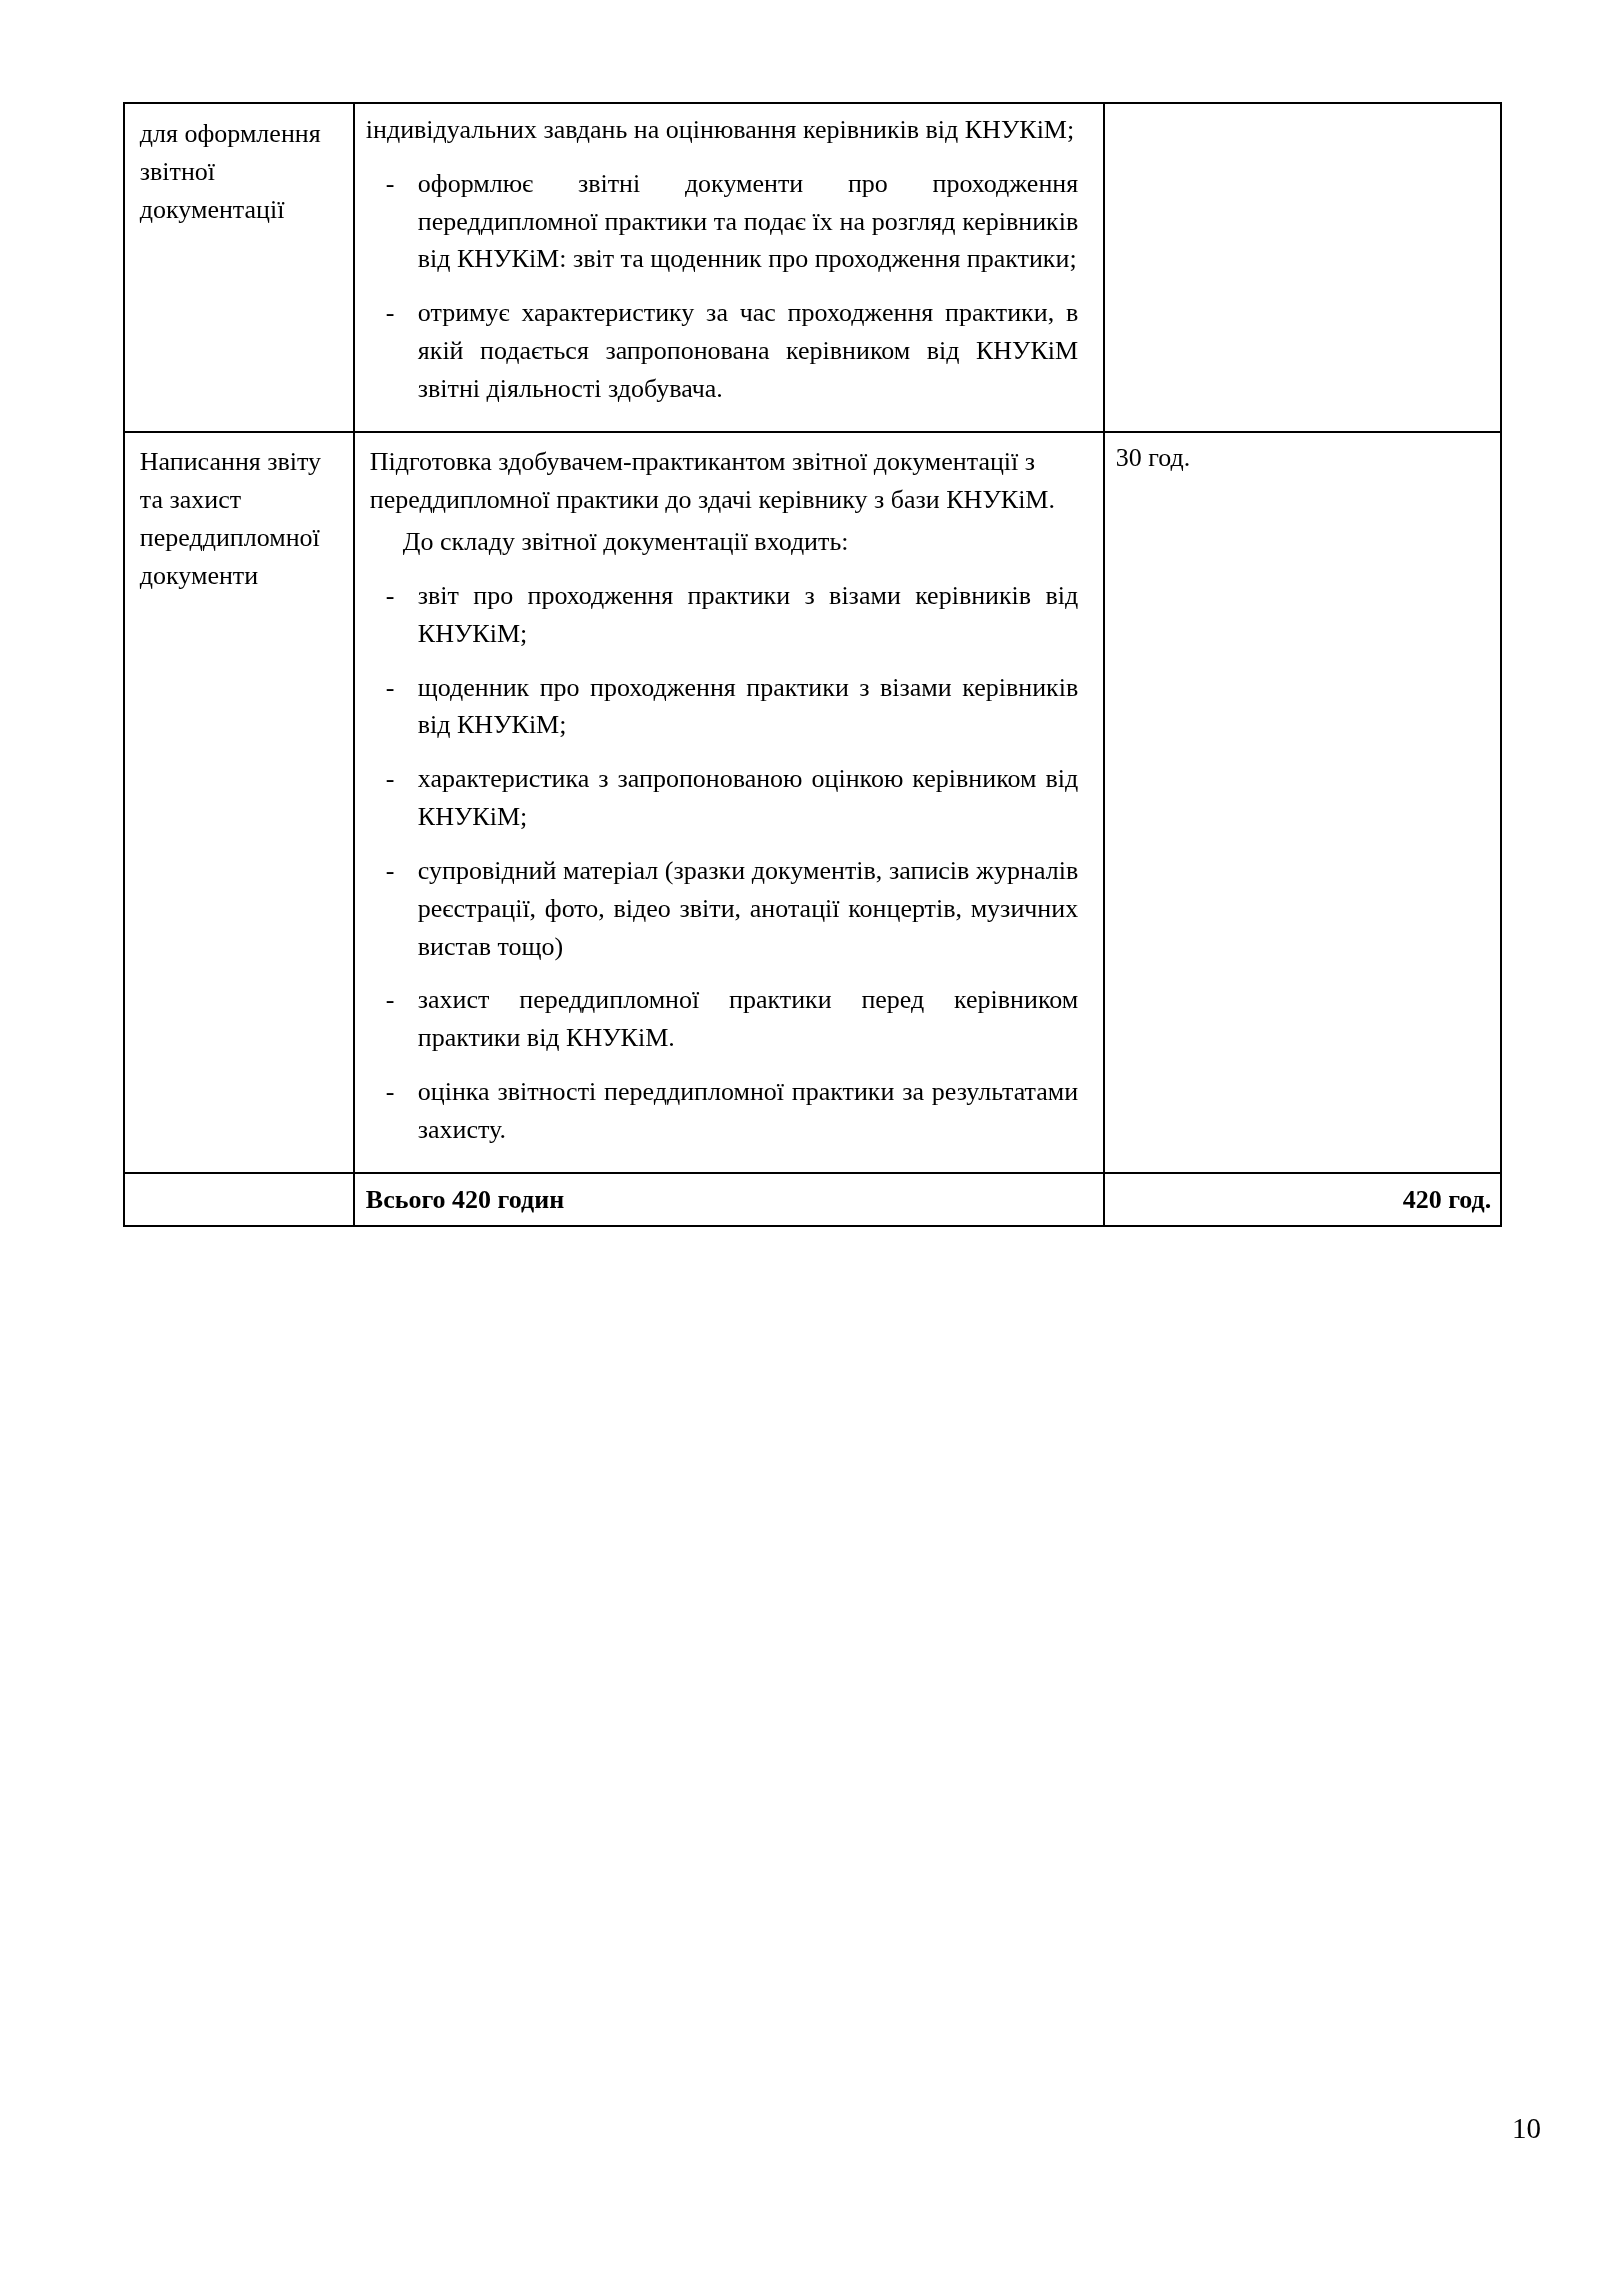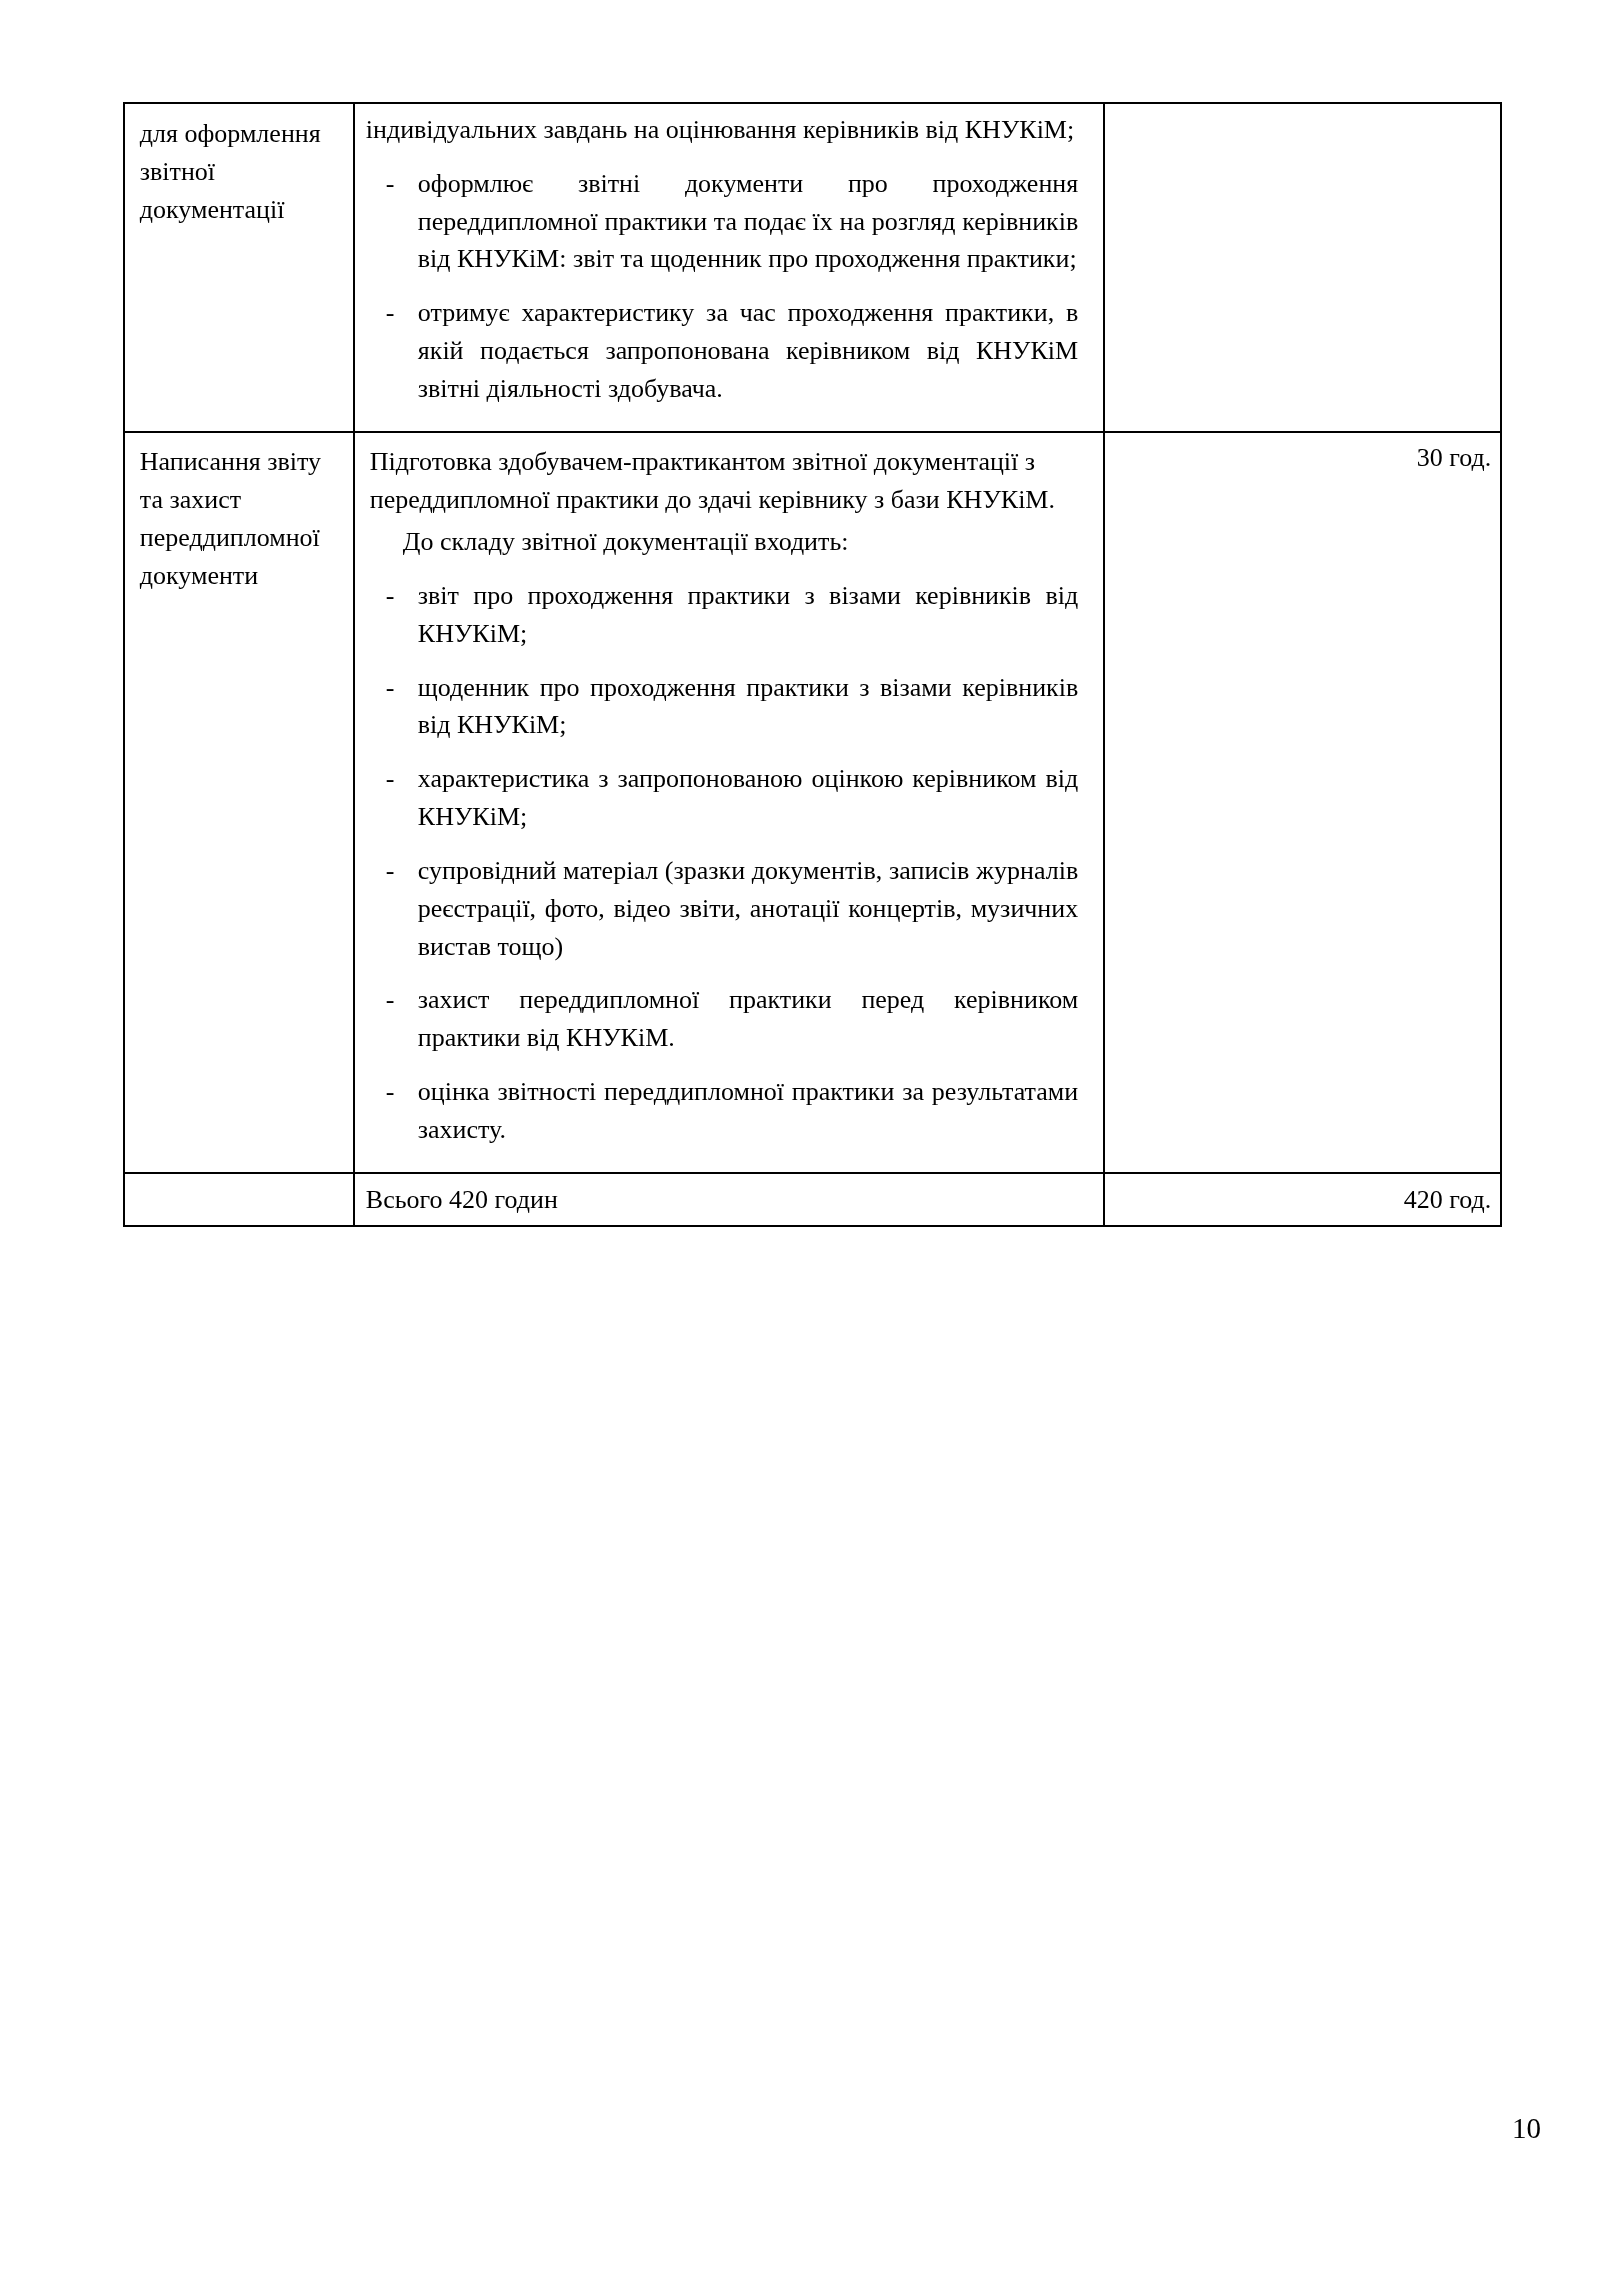--- a/index.html
+++ b/index.html
@@ -87,31 +87,31 @@
   }
 
   .section-header td {
     text-align: center;
     font-weight: bold;
     padding-top: 4.9px;
     padding-bottom: 4.9px;
   }
 
   .total-row td {
-    font-weight: normal;
+    font-weight: bold;
     padding-top: 3.9px;
     padding-bottom: 3.9px;
   }
 
   .cell-center {
     text-align: right;
   }
 
   .hours-cell {
-    text-align: right;
+    text-align: left;
     padding-top: 8.8px;
   }
 
   .left-label {
     text-align: left;
   }
 
   .vmid {
     vertical-align: middle;
   }

